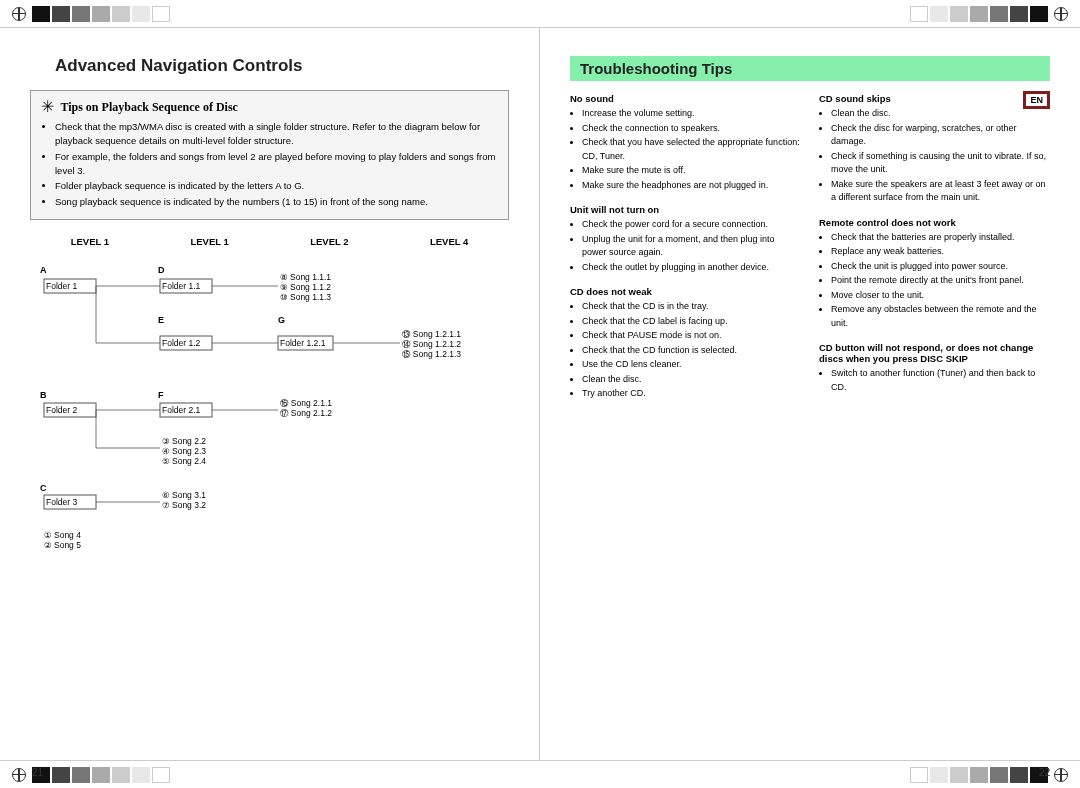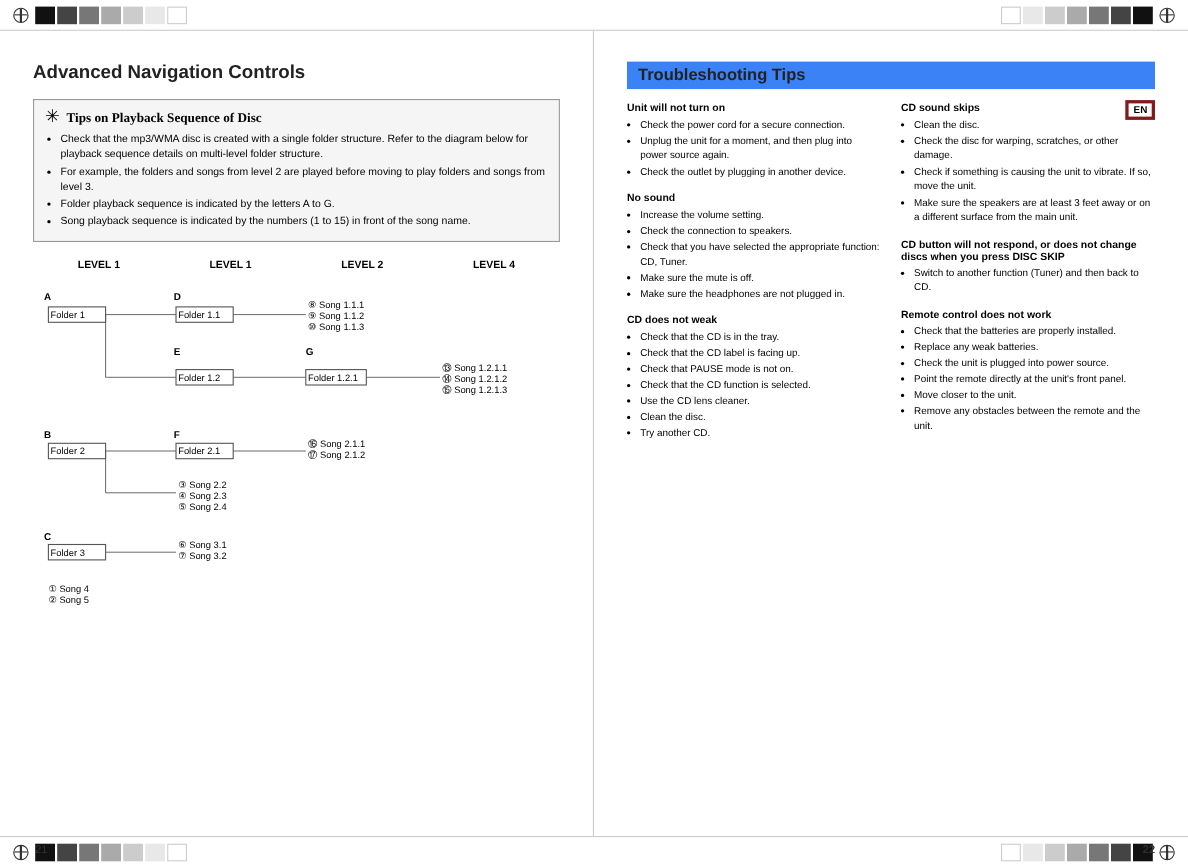--- a/index.html
+++ b/index.html
@@ -86,23 +86,24 @@
       padding: 4px 12px;
       border-top: 1px solid #ccc;
     }
 
     
     .page-title {
       font-size: 17px;
       font-weight: bold;
       color: #222;
       margin-bottom: 14px;
+      margin-left: 25px;
     }
     .section-title-box {
-      background: #3b82f6;
+      background: #86efac;
       padding: 4px 10px;
       font-size: 15px;
       font-weight: bold;
       color: #222;
       margin-bottom: 12px;
       display: inline-block;
       width: 100%;
     }
 
     
@@ -327,36 +328,36 @@
   </div>
 
   <div class="right-page">
     <div class="section-title-box">Troubleshooting Tips</div>
 
     <div class="trouble-cols">
 
       <div class="trouble-col">
 
         <div class="trouble-section">
-          <div class="trouble-heading">Unit will not turn on</div>
-          <ul class="trouble-list">
-            <li>Check the power cord for a secure connection.</li>
-            <li>Unplug the unit for a moment, and then plug into power source again.</li>
-            <li>Check the outlet by plugging in another device.</li>
-          </ul>
-        </div>
-
-        <div class="trouble-section">
           <div class="trouble-heading">No sound</div>
           <ul class="trouble-list">
             <li>Increase the volume setting.</li>
             <li>Check the connection to speakers.</li>
             <li>Check that you have selected the appropriate function: CD, Tuner.</li>
             <li>Make sure the mute is off.</li>
             <li>Make sure the headphones are not plugged in.</li>
+          </ul>
+        </div>
+
+        <div class="trouble-section">
+          <div class="trouble-heading">Unit will not turn on</div>
+          <ul class="trouble-list">
+            <li>Check the power cord for a secure connection.</li>
+            <li>Unplug the unit for a moment, and then plug into power source again.</li>
+            <li>Check the outlet by plugging in another device.</li>
           </ul>
         </div>
 
 
         <div class="trouble-section">
           <div class="trouble-heading">CD does not weak</div>
           <ul class="trouble-list">
             <li>Check that the CD is in the tray.</li>
             <li>Check that the CD label is facing up.</li>
             <li>Check that PAUSE mode is not on.</li>
@@ -378,35 +379,35 @@
           <div class="trouble-heading">CD sound skips</div>
           <ul class="trouble-list">
             <li>Clean the disc.</li>
             <li>Check the disc for warping, scratches, or other damage.</li>
             <li>Check if something is causing the unit to vibrate. If so, move the unit.</li>
             <li>Make sure the speakers are at least 3 feet away or on a different surface from the main unit.</li>
           </ul>
         </div>
 
         <div class="trouble-section">
-          <div class="trouble-heading">CD button will not respond, or does not change discs when you press DISC SKIP</div>
-          <ul class="trouble-list">
-            <li>Switch to another function (Tuner) and then back to CD.</li>
-          </ul>
-        </div>
-
-        <div class="trouble-section">
           <div class="trouble-heading">Remote control does not work</div>
           <ul class="trouble-list">
             <li>Check that the batteries are properly installed.</li>
             <li>Replace any weak batteries.</li>
             <li>Check the unit is plugged into power source.</li>
             <li>Point the remote directly at the unit's front panel.</li>
             <li>Move closer to the unit.</li>
             <li>Remove any obstacles between the remote and the unit.</li>
+          </ul>
+        </div>
+
+        <div class="trouble-section">
+          <div class="trouble-heading">CD button will not respond, or does not change discs when you press DISC SKIP</div>
+          <ul class="trouble-list">
+            <li>Switch to another function (Tuner) and then back to CD.</li>
           </ul>
         </div>
 
       </div>
     </div>
 
     
     <div style="position:absolute; bottom:10px; right:30px;">
       <span class="page-number">22</span>
     </div>

